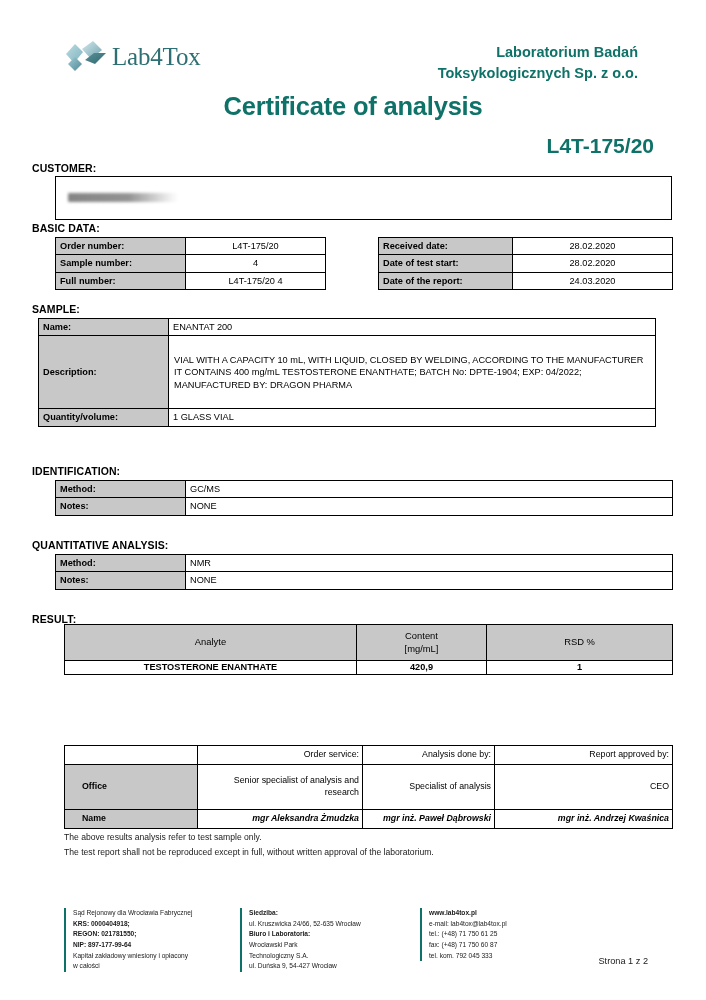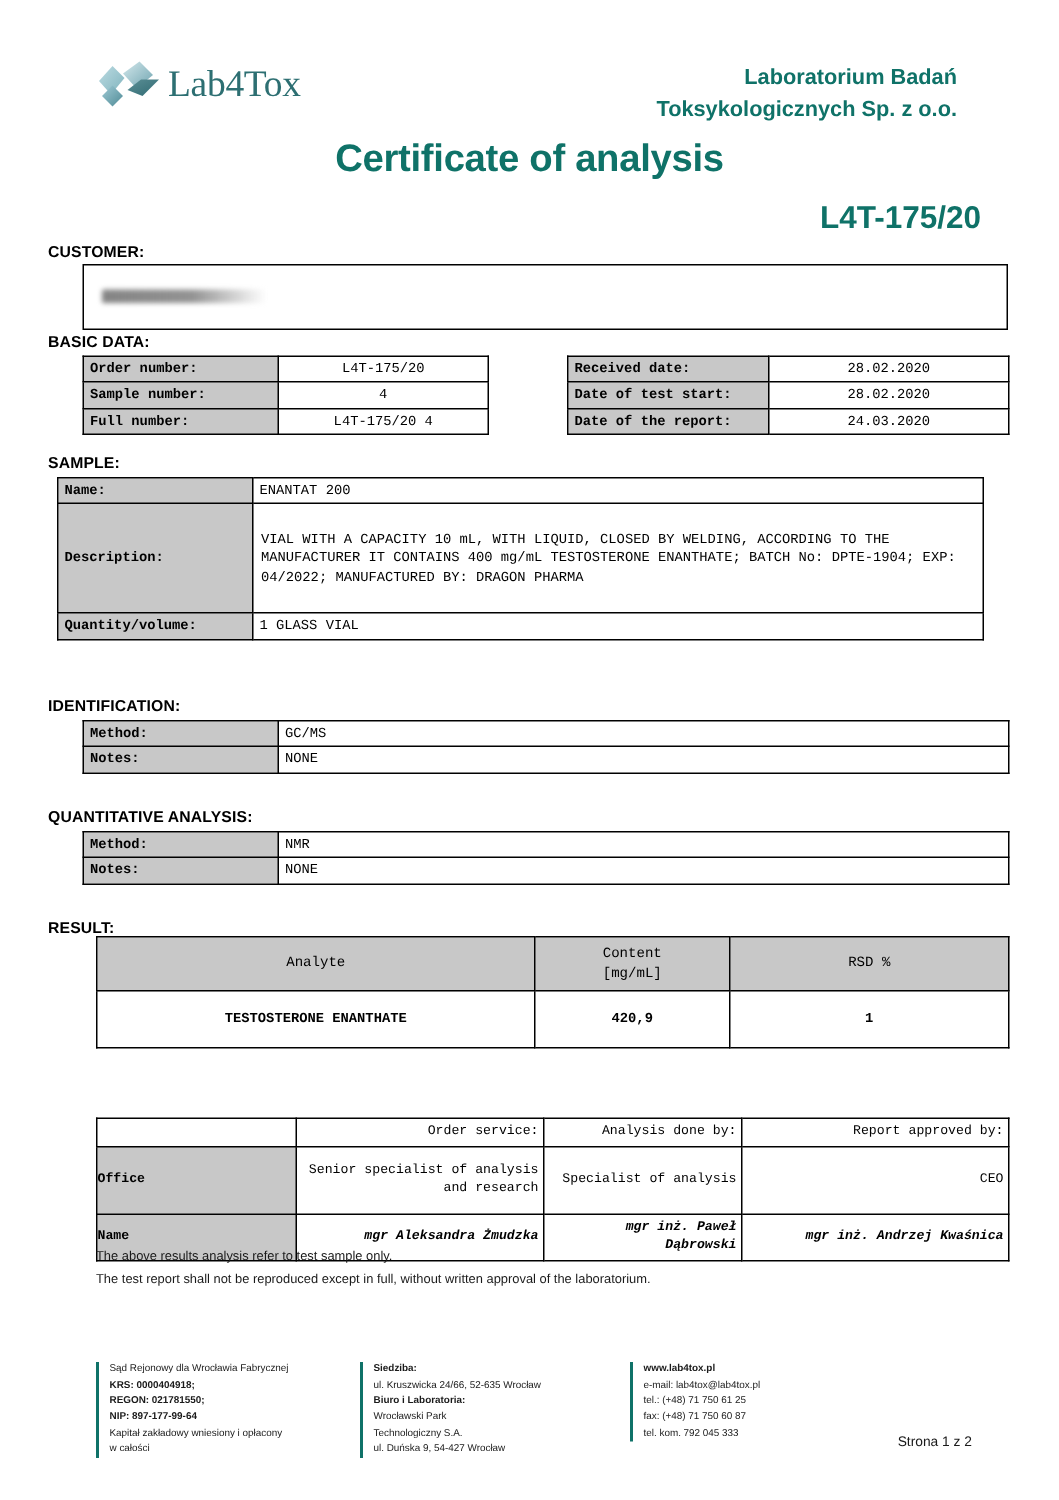--- a/index.html
+++ b/index.html
@@ -99,21 +99,20 @@
     border-collapse: collapse;
     table-layout: fixed;
     font-size: 9.2px;
     color: #000;
   }
   table.doc td {
     border: 1.4px solid #000;
     padding: 2px 4px;
     vertical-align: middle;
     line-height: 1.35;
-    font-family: Liberation Mono, monospace;
   }
   td.hdr {
     background: #c8c8c8;
     font-weight: bold;
   }
   td.val {
     background: #ffffff;
   }
   td.ctr { text-align: center; }
 
@@ -150,41 +149,41 @@
     font-size: 9.4px;
   }
   table.result td.rhdr {
     background: #c8c8c8;
     font-weight: normal;
     padding: 5px 3px;
   }
   table.result td.rval {
     background: #fff;
     font-weight: bold;
-    padding: 12px 3px;
+    padding: 0 3px;
     font-size: 9.2px;
   }
 
   
   table.sig td {
     border: 1.5px solid #000;
     font-size: 8.8px;
     text-align: right;
     padding: 3px 3px;
   }
   table.sig td.sig-hdr {
     background: #ffffff;
     font-weight: normal;
     padding: 3px;
   }
   table.sig td.sig-rowlabel {
     background: #c8c8c8;
     font-weight: bold;
     text-align: left;
-    padding-left: 0;
+    padding-left: 17px;
   }
   table.sig td.sig-name {
     font-style: italic;
     font-weight: bold;
     font-size: 8.8px;
   }
 
   
   .disclaimer {
     position: absolute;

